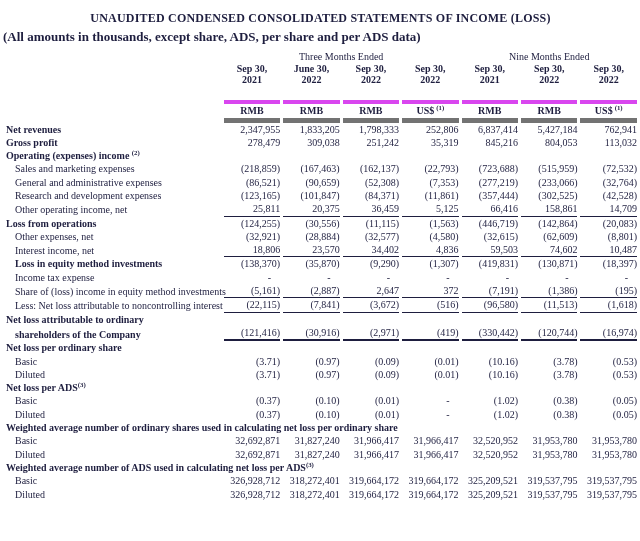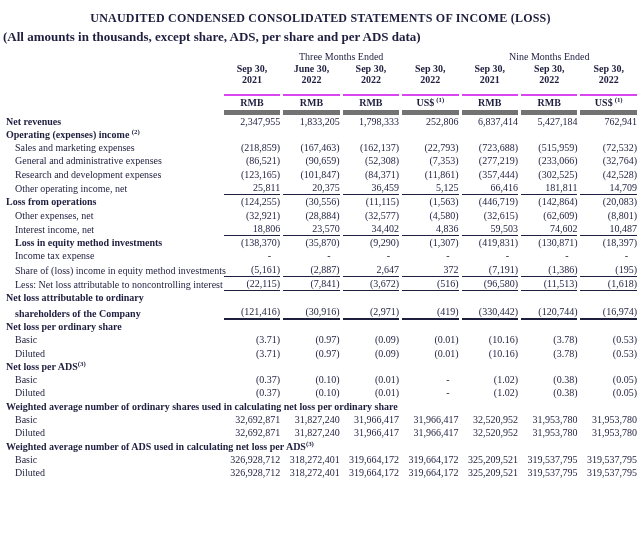--- a/index.html
+++ b/index.html
@@ -7,21 +7,21 @@
     position:relative;width:640px;height:541px;box-sizing:border-box;
     background:#ffffff;color:#1e1e3f;
     font-family:"Liberation Serif","DejaVu Serif",serif;
     padding:7px 2px 0 3px;overflow:hidden;
   }
   .title{font-size:12px;font-weight:bold;text-align:center;line-height:16px;margin:3px 0 0 0;letter-spacing:.2px;}
   .subtitle{font-size:13px;font-weight:bold;text-align:left;line-height:16px;margin:3px 0 5px 0;}
   table{border-collapse:separate;border-spacing:3px 0;table-layout:fixed;width:637px;font-size:10px;}
   td{padding:0;margin:0;white-space:nowrap;vertical-align:bottom;line-height:13.3px;height:13.3px;overflow:visible;}
   tr.grp td{font-weight:normal;text-align:center;line-height:13px;height:13px;}
-  td.date{font-weight:bold;text-align:center;line-height:10.8px;height:23px;padding-bottom:8px;border-bottom:2px solid #d946ef;}
+  td.date{font-weight:bold;text-align:center;line-height:10.8px;height:23px;padding-bottom:14px;border-bottom:4px solid #d946ef;}
   td.cur{font-weight:bold;text-align:center;line-height:12.5px;height:13.5px;border-bottom:5px solid #737373;}
   td.lbl{text-align:left;}
   td.val{text-align:right;}
   .bold{font-weight:bold;}
   .ind{padding-left:9px;}
   .rule-single{border-bottom:1px solid #1e1e3f;}
   .rule-heavy{border-bottom:2.5px solid #1e1e3f;}
   .dash{padding-right:9px;}
   sup{font-size:6.8px;line-height:0;}
   td.cur sup{margin-left:2px;}
@@ -96,20 +96,30 @@
           <td class="lbl bold">Net revenues</td>
           <td class="val">2,347,955</td>
           <td class="val">1,833,205</td>
           <td class="val">1,798,333</td>
           <td class="val">252,806</td>
           <td class="val">6,837,414</td>
           <td class="val">5,427,184</td>
           <td class="val">762,941</td>
         </tr>
         <tr>
+          <td class="lbl bold">Gross profit</td>
+          <td class="val">278,479</td>
+          <td class="val">309,038</td>
+          <td class="val">251,242</td>
+          <td class="val">35,319</td>
+          <td class="val">845,216</td>
+          <td class="val">804,053</td>
+          <td class="val">113,032</td>
+        </tr>
+        <tr>
           <td class="lbl bold" colspan="8">Operating (expenses) income&nbsp;<sup>(2)</sup></td>
         </tr>
         <tr>
           <td class="lbl ind">Sales and marketing expenses</td>
           <td class="val">(218,859)</td>
           <td class="val">(167,463)</td>
           <td class="val">(162,137)</td>
           <td class="val">(22,793)</td>
           <td class="val">(723,688)</td>
           <td class="val">(515,959)</td>
@@ -135,21 +145,21 @@
           <td class="val">(302,525)</td>
           <td class="val">(42,528)</td>
         </tr>
         <tr>
           <td class="lbl ind">Other operating income, net</td>
           <td class="val rule-single">25,811</td>
           <td class="val rule-single">20,375</td>
           <td class="val rule-single">36,459</td>
           <td class="val rule-single">5,125</td>
           <td class="val rule-single">66,416</td>
-          <td class="val rule-single">181,811</td>
+          <td class="val rule-single">158,861</td>
           <td class="val rule-single">14,709</td>
         </tr>
         <tr>
           <td class="lbl bold">Loss from operations</td>
           <td class="val">(124,255)</td>
           <td class="val">(30,556)</td>
           <td class="val">(11,115)</td>
           <td class="val">(1,563)</td>
           <td class="val">(446,719)</td>
           <td class="val">(142,864)</td>

